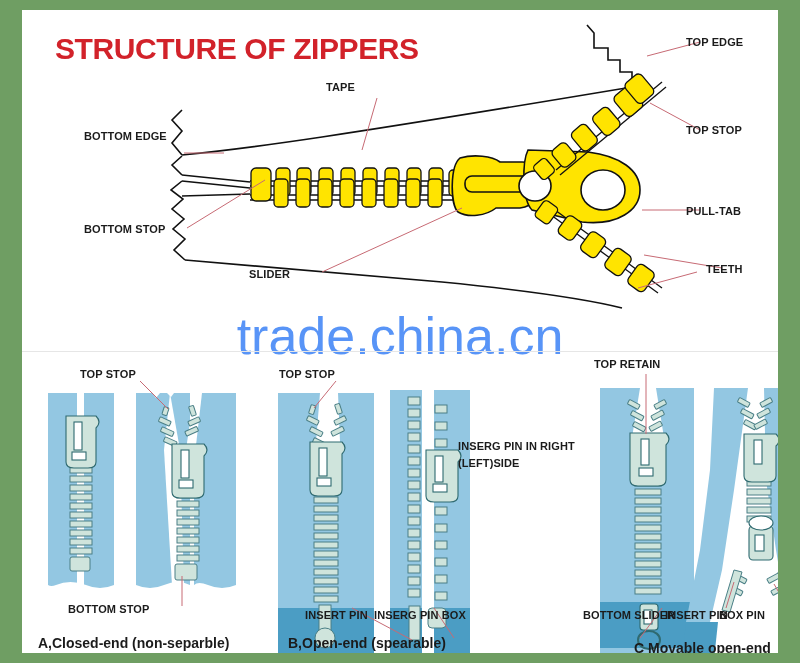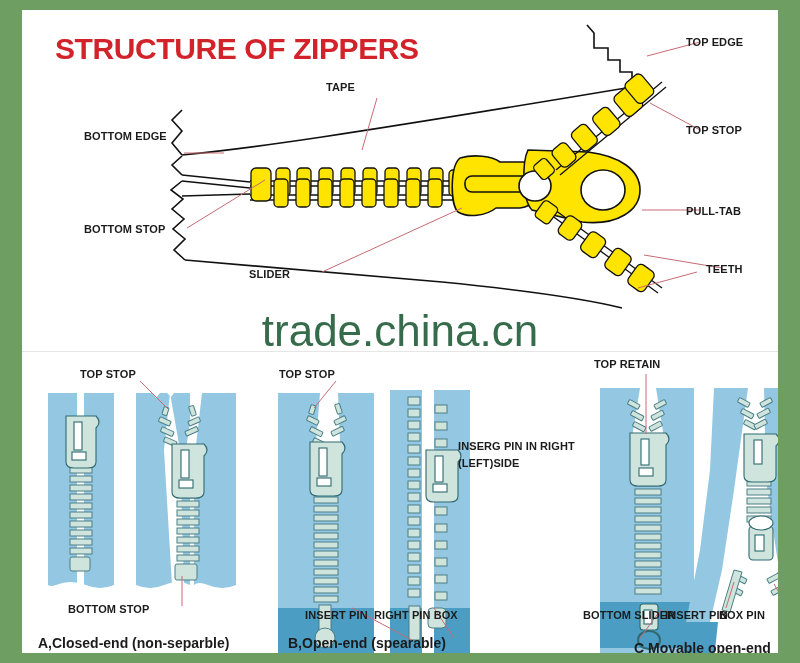--- a/index.html
+++ b/index.html
@@ -34,21 +34,21 @@
   .sub{
     position:absolute;
     font-family:"Liberation Sans",sans-serif;
     font-size:10.5px;font-weight:bold;color:#1b1b1b;white-space:nowrap;
   }
 
   .wm{
     position:absolute;left:0;top:296px;width:756px;
     text-align:center;
     font-family:"Liberation Sans",sans-serif;
-    font-size:44px;color:#14532d;opacity:.85;
+    font-size:52px;color:#3b82f6;opacity:.85;
     letter-spacing:0px;pointer-events:none;
   }
 
   svg{position:absolute;left:0;top:0;overflow:visible;}
   .sv{position:absolute;left:0;top:0;width:756px;height:643px;}
 </style>
 </head>
 <body>
 
 <div id="page">
@@ -445,21 +445,21 @@
         </g>
       </g>
     </svg>
 
     <div class="lbl" style="left:58px;top:358px">TOP STOP</div>
     <div class="lbl" style="left:46px;top:593px">BOTTOM STOP</div>
     <div class="cap" style="left:16px;top:625px">A,Closed-end (non-separble)</div>
 
     <div class="lbl" style="left:257px;top:358px">TOP STOP</div>
     <div class="lbl" style="left:283px;top:599px">INSERT PIN</div>
-    <div class="lbl" style="left:352px;top:599px">RIGHT PIN BOX</div>
+    <div class="lbl" style="left:352px;top:599px">INSERG PIN BOX</div>
     <div class="cap" style="left:266px;top:625px">B,Open-end (spearable)</div>
 
     <div class="lbl" style="left:572px;top:348px">TOP RETAIN</div>
     <div class="lbl" style="left:561px;top:599px">BOTTOM SLIDER</div>
     <div class="lbl" style="left:643px;top:599px">INSERT PIN</div>
     <div class="lbl" style="left:697px;top:599px">BOX PIN</div>
     <div class="cap" style="left:612px;top:630px">C Movable open-end</div>
 
     <div class="lbl" style="left:436px;top:430px">INSERG PIN IN RIGHT</div>
     <div class="lbl" style="left:436px;top:447px">(LEFT)SIDE</div>

